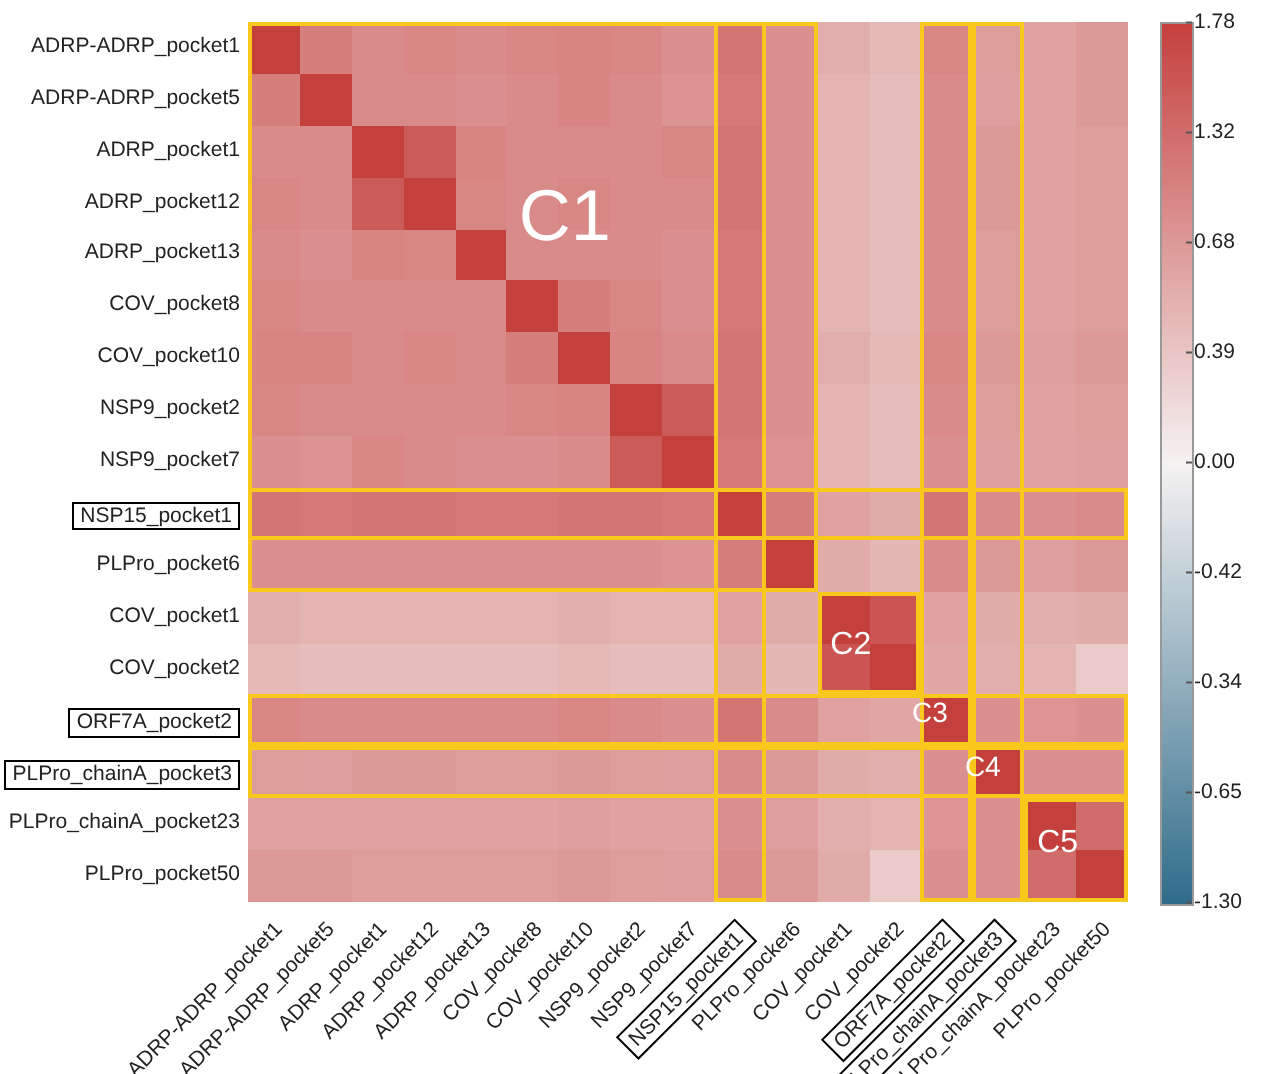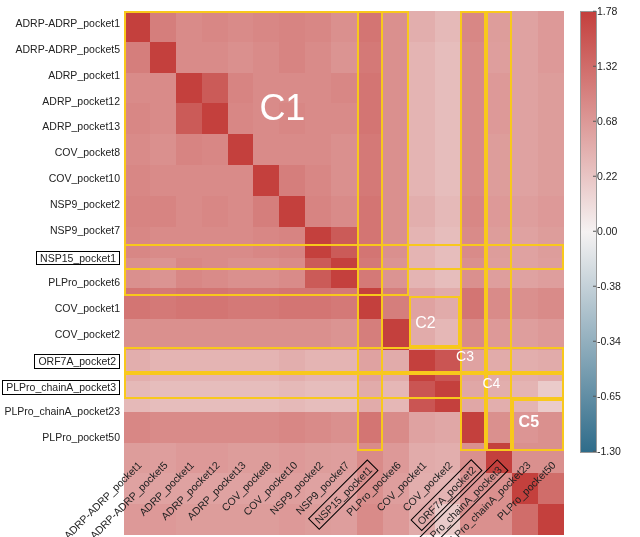--- a/index.html
+++ b/index.html
@@ -12,21 +12,21 @@
   .wrap {
     position: relative;
     width: 640px;
     height: 537px;
   }
   .plot-area {
     position: absolute;
     left: 124px;
     top: 11px;
     width: 440px;
-    height: 524px;
+    height: 440px;
   }
   .y-labels {
     position: absolute;
     left: 0;
     top: 11px;
     width: 120px;
     height: 440px;
   }
   .y-label {
     position: absolute;
@@ -429,21 +429,21 @@
         <div class="cluster-box" style="left: 362.353px; top: 0px; width: 25.8824px; height: 440px;"></div>
         <div class="cluster-box" style="left: 0px; top: 0px; width: 284.706px; height: 284.706px;"></div>
         <div class="cluster-label" style="font-size: 36px; left: 158.4px; top: 96.8px; transform: translate(-50%, -50%);">C1</div>
         <div class="cluster-box" style="left: 284.706px; top: 284.706px; width: 51.7647px; height: 51.7647px;"></div>
         <div class="cluster-label" style="font-size: 16px; left: 301.4px; top: 312.4px; transform: translate(-50%, -50%);">C2</div>
         <div class="cluster-box" style="left: 336.471px; top: 336.471px; width: 25.8824px; height: 25.8824px;"></div>
         <div class="cluster-label" style="font-size: 14px; left: 341px; top: 345.4px; transform: translate(-50%, -50%);">C3</div>
         <div class="cluster-box" style="left: 362.353px; top: 362.353px; width: 25.8824px; height: 25.8824px;"></div>
         <div class="cluster-label" style="font-size: 14px; left: 367.4px; top: 371.8px; transform: translate(-50%, -50%);">C4</div>
         <div class="cluster-box" style="left: 388.235px; top: 388.235px; width: 51.7647px; height: 51.7647px;"></div>
-        <div class="cluster-label" style="font-size: 16px; left: 404.8px; top: 411.4px; transform: translate(-50%, -50%); font-weight: bold;">C5</div>
+        <div class="cluster-label" style="font-size: 16px; left: 404.8px; top: 411.4px; transform: translate(-50%, -50%);">C5</div>
       </div>
   </div>
   <div class="y-labels" id="ylabels">
       <div class="y-label" style="top: 6.94118px;"><span>ADRP-ADRP_pocket1</span></div>
       <div class="y-label" style="top: 32.8235px;"><span>ADRP-ADRP_pocket5</span></div>
       <div class="y-label" style="top: 58.7059px;"><span>ADRP_pocket1</span></div>
       <div class="y-label" style="top: 84.5882px;"><span>ADRP_pocket12</span></div>
       <div class="y-label" style="top: 110.471px;"><span>ADRP_pocket13</span></div>
       <div class="y-label" style="top: 136.353px;"><span>COV_pocket8</span></div>
       <div class="y-label" style="top: 162.235px;"><span>COV_pocket10</span></div>
@@ -475,20 +475,20 @@
       <div class="x-label boxed" style="right: 87.5882px; top: 4px;"><span>ORF7A_pocket2</span></div>
       <div class="x-label boxed" style="right: 61.7059px; top: 4px;"><span>PLPro_chainA_pocket3</span></div>
       <div class="x-label" style="right: 35.8235px; top: 4px;"><span>PLPro_chainA_pocket23</span></div>
       <div class="x-label" style="right: 9.94118px; top: 4px;"><span>PLPro_pocket50</span></div>
     </div>
   <div class="colorbar"></div>
   <div class="cb-ticks" id="cbticks">
       <div class="cb-tick" style="top: 440px;">-1.30</div>
       <div class="cb-tick" style="top: 385px;">-0.65</div>
       <div class="cb-tick" style="top: 330px;">-0.34</div>
-      <div class="cb-tick" style="top: 275px;">-0.38</div>
+      <div class="cb-tick" style="top: 275px;">-0.42</div>
       <div class="cb-tick" style="top: 220px;">0.00</div>
-      <div class="cb-tick" style="top: 165px;">0.22</div>
+      <div class="cb-tick" style="top: 165px;">0.39</div>
       <div class="cb-tick" style="top: 110px;">0.68</div>
       <div class="cb-tick" style="top: 55px;">1.32</div>
       <div class="cb-tick" style="top: 0px;">1.78</div>
     </div>
 </div>
 
 </body></html>

